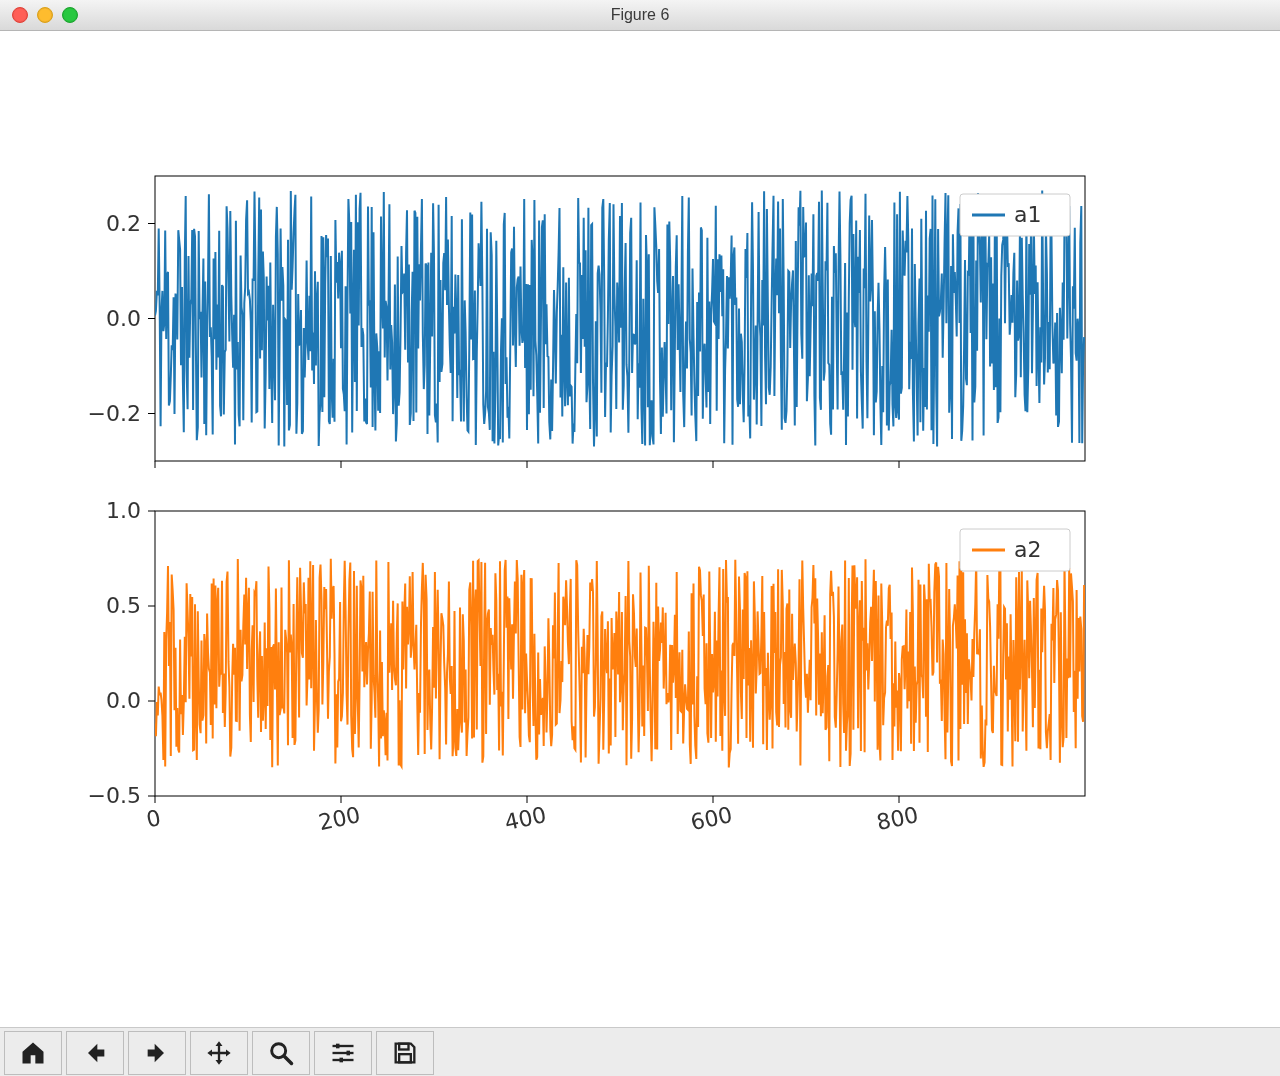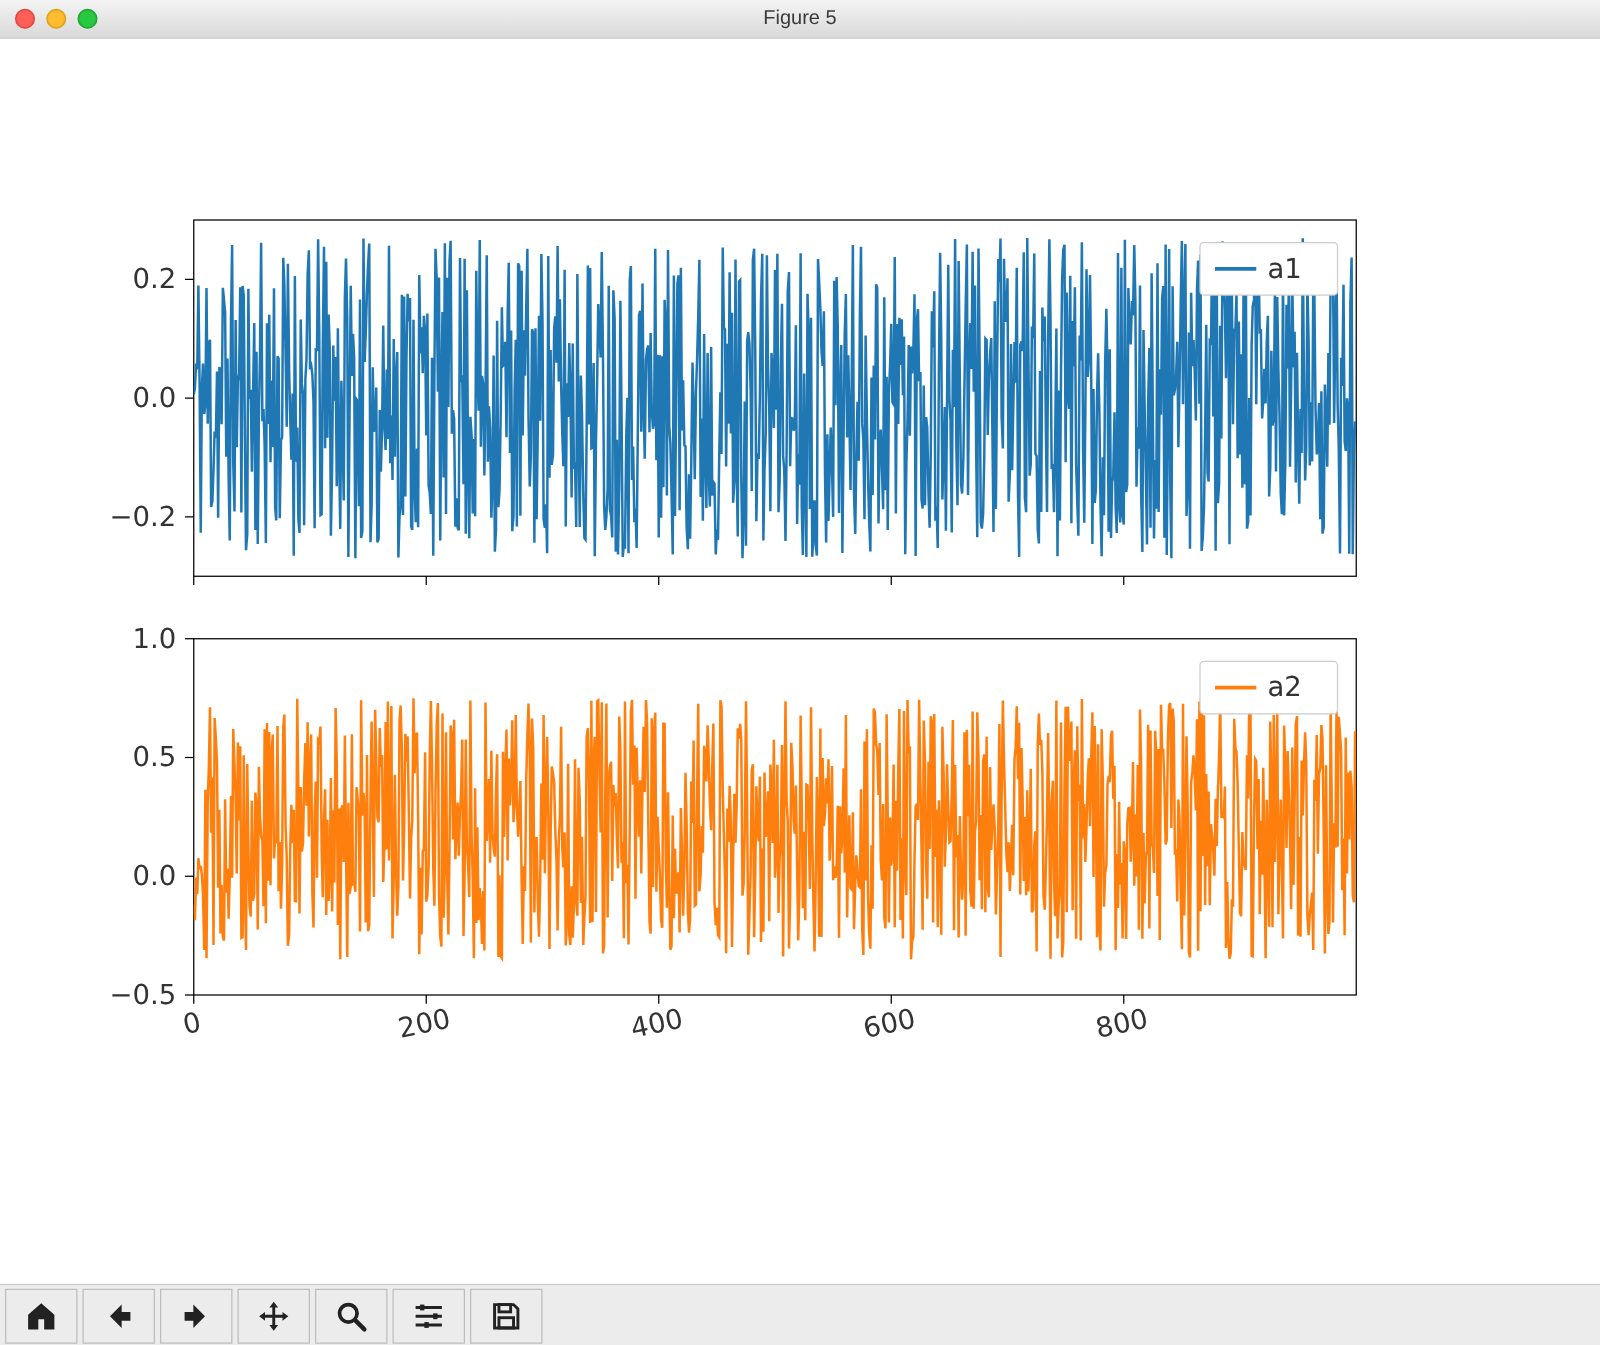--- a/index.html
+++ b/index.html
@@ -78,21 +78,21 @@
 <body>
 
 <div class="window">
 
   <div class="titlebar">
     <div class="traffic">
       <div class="tl red"></div>
       <div class="tl yellow"></div>
       <div class="tl green"></div>
     </div>
-    <div class="title">Figure 5</div>
+    <div class="title">Figure 6</div>
   </div>
 
   <div class="canvas-area">
     <svg id="fig" class="figure" width="1280" height="996" viewBox="0 0 1280 996">
         <g class="axis">
           <rect x="155" y="145" width="930" height="285" class="spine"></rect>
           <line x1="155" x2="148" y1="382.5" y2="382.5" class="tick"></line>
           <text x="141" y="389.5" text-anchor="end">−0.2</text>
           <line x1="155" x2="148" y1="287.5" y2="287.5" class="tick"></line>
           <text x="141" y="294.5" text-anchor="end">0.0</text>

